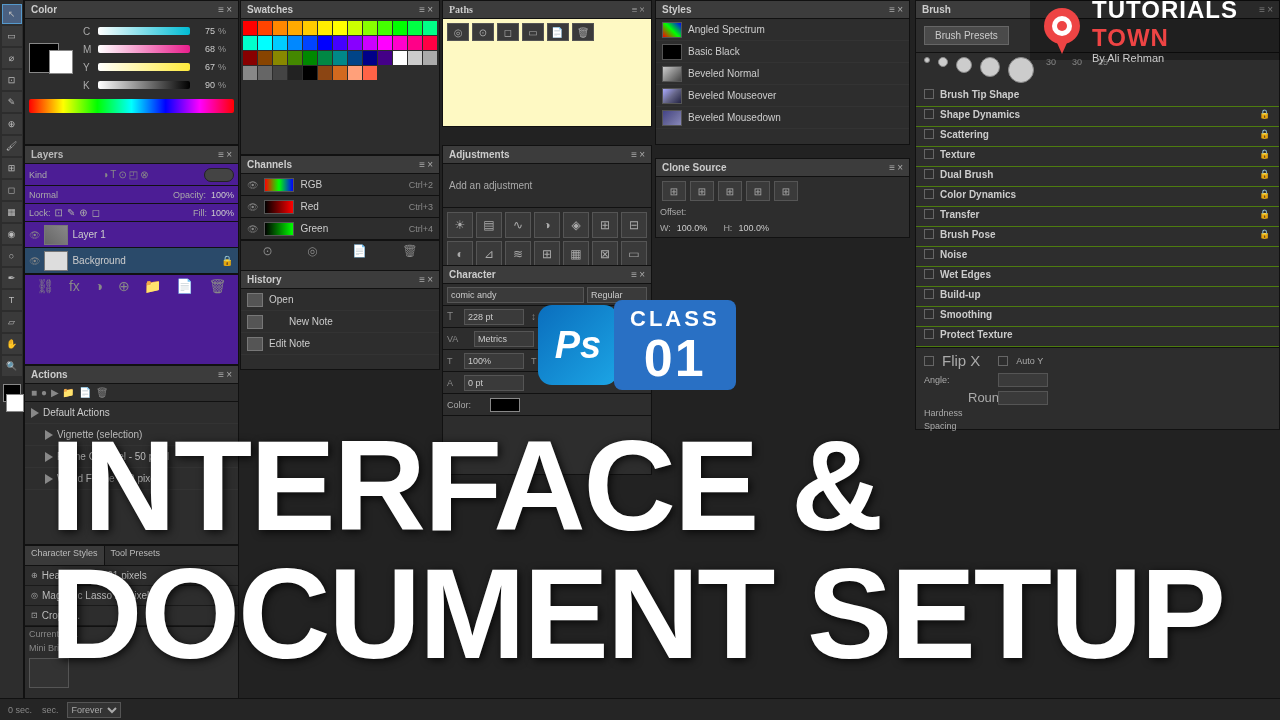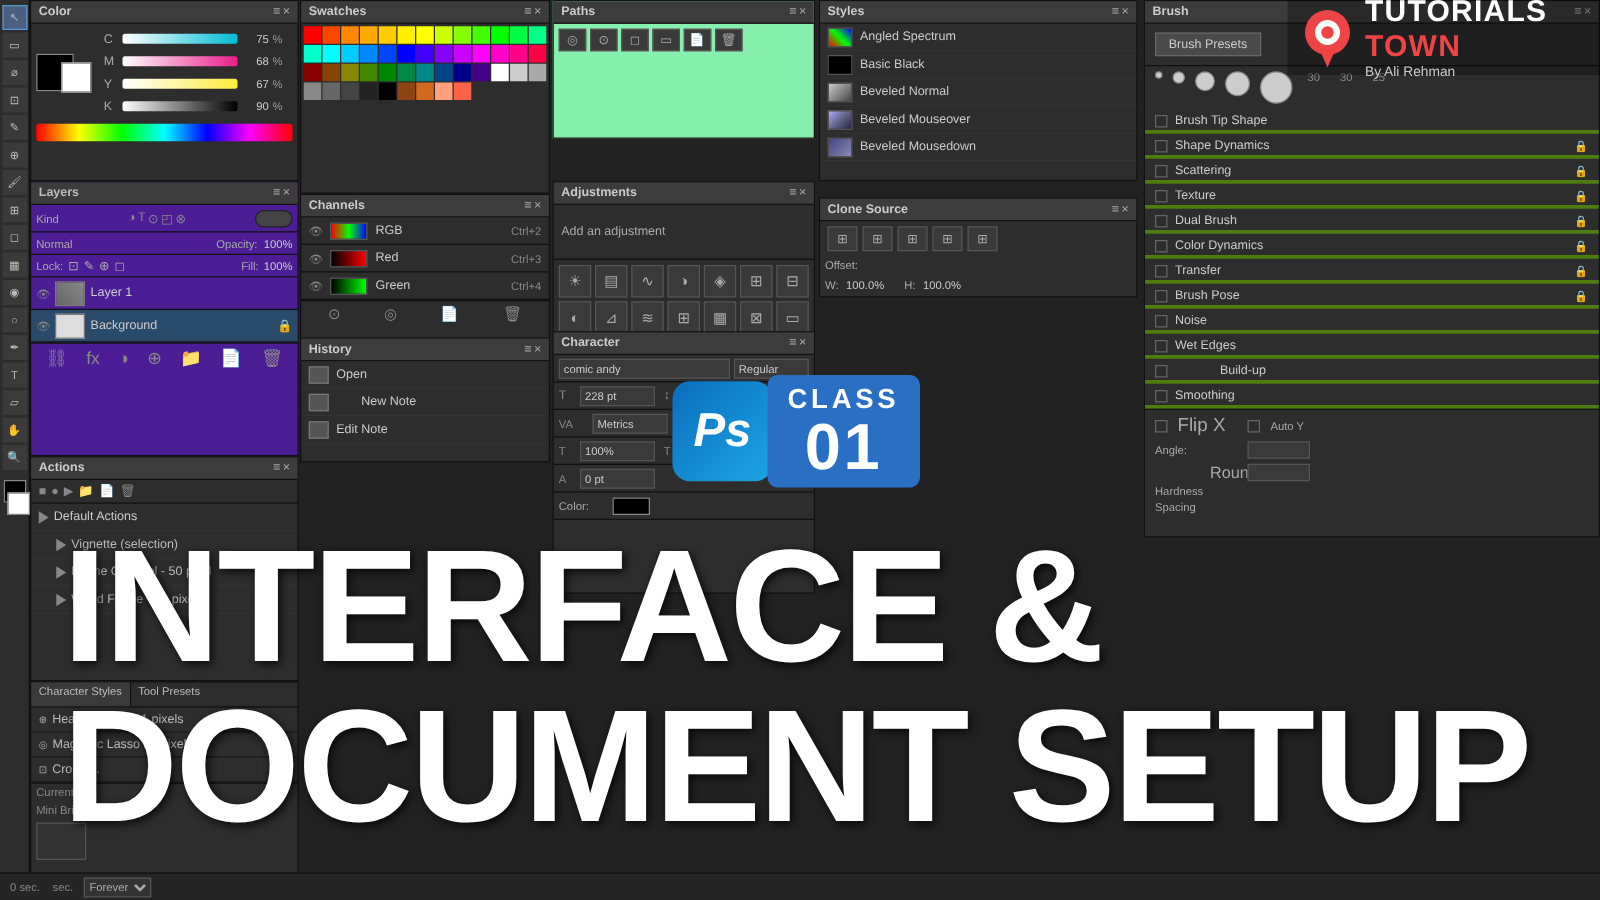--- a/index.html
+++ b/index.html
@@ -266,23 +266,24 @@
       background: #555;
       border: 1px solid #777;
     }
 
     
     .paths-panel {
       position: absolute;
       left: 442px;
       top: 0;
       width: 210px;
-      height: 111px;
-      background: #86efac;
+      height: 127px;
+      background: #fef9c3;
       border: 1px solid #111;
+      font-family: Liberation Serif, serif;
     }
 
     
     .adjustments-panel {
       position: absolute;
       left: 442px;
       top: 145px;
       width: 210px;
       height: 145px;
       background: #2d2d2d;
@@ -399,26 +400,27 @@
     }
 
     .brush-circle {
       border-radius: 50%;
       background: #ccc;
       border: 1px solid #888;
     }
 
     .brush-option {
       display: flex;
-      align-items: flex-end;
+      align-items: flex-start;
       padding: 2px 8px;
       height: 20px;
-      border-bottom: 3px solid #4d7c0f;
+      border-bottom: 1px solid #4d7c0f;
       cursor: pointer;
       gap: 6px;
+      font-weight: bold;
     }
 
     .brush-checkbox {
       width: 10px;
       height: 10px;
       border: 1px solid #666;
       background: transparent;
     }
 
     .lock-icon {
@@ -1105,25 +1107,29 @@
       <div class="brush-option">
         <div class="brush-checkbox"></div>
         <span style="font-size:10px;color:#ccc;">Noise</span>
       </div>
       <div class="brush-option">
         <div class="brush-checkbox"></div>
         <span style="font-size:10px;color:#ccc;">Wet Edges</span>
       </div>
       <div class="brush-option">
         <div class="brush-checkbox"></div>
-        <span style="font-size:10px;color:#ccc;margin-left:36px;">Build-up</span>
+        <span style="font-size:10px;color:#ccc;">Build-up</span>
       </div>
       <div class="brush-option">
         <div class="brush-checkbox"></div>
         <span style="font-size:10px;color:#ccc;">Smoothing</span>
+      </div>
+      <div class="brush-option">
+        <div class="brush-checkbox"></div>
+        <span style="font-size:10px;color:#ccc;">Protect Texture</span>
       </div>
     </div>
     <div style="border-top:1px solid #111;padding:4px 8px;">
       <div style="display:flex;align-items:center;gap:8px;margin-bottom:4px;">
         <div class="brush-checkbox"></div>
         <span style="font-size:15px;color:#aaa;">Flip X</span>
         <div class="brush-checkbox" style="margin-left:10px;"></div>
         <span style="font-size:9px;color:#aaa;">Auto Y</span>
       </div>
       <div style="display:flex;align-items:center;gap:4px;margin-bottom:3px;">

